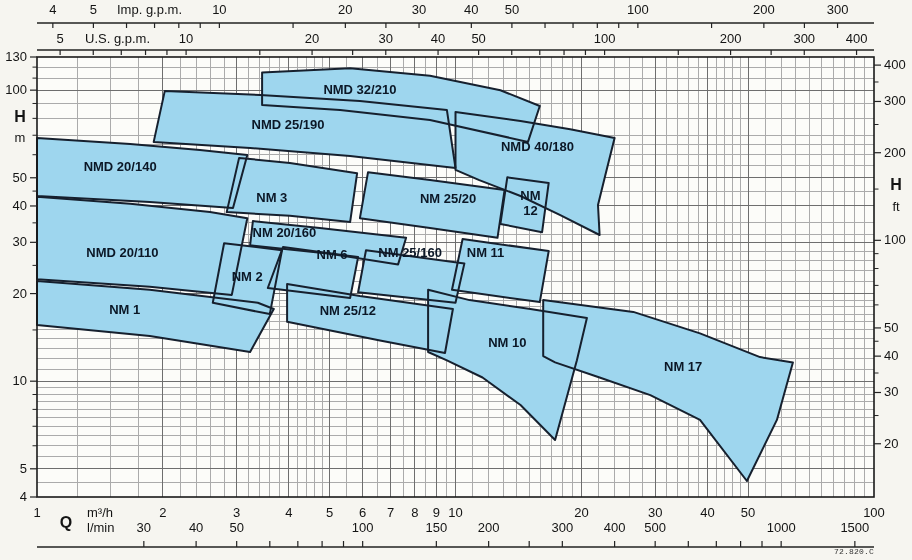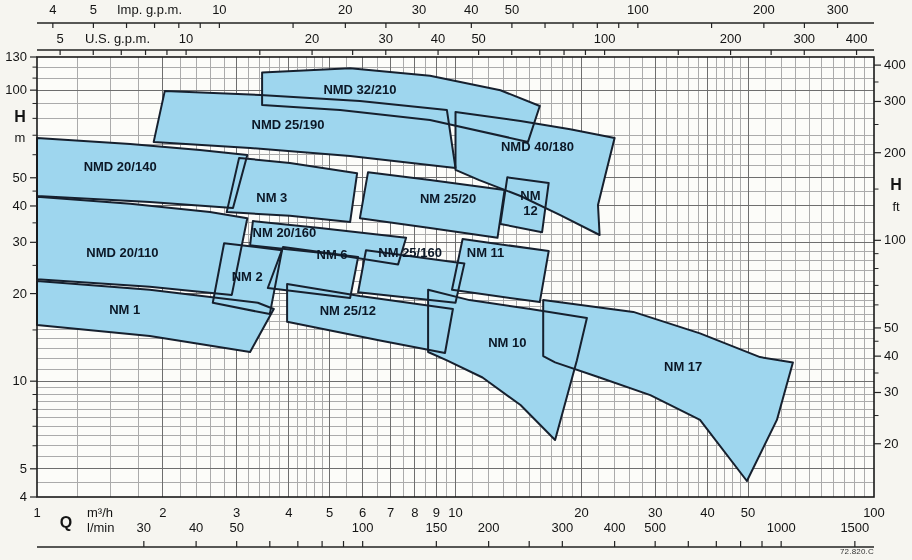--- a/index.html
+++ b/index.html
@@ -6,21 +6,21 @@
   body{width:912px;height:560px;background:#f6f5f0;position:relative;overflow:hidden;
        font-family:"Liberation Sans",sans-serif;}
   #chart-wrap{position:absolute;inset:0;}
   svg text{font-family:"Liberation Sans",sans-serif;fill:#141414;}
   svg .tickNum{font-size:13px;}
   svg .axisTitle{font-size:13px;}
   svg .bigSym{font-size:16px;font-weight:bold;}
   svg .unitSym{font-size:13px;}
   svg .regionLabel{font-size:13px;font-weight:bold;fill:#0b1726;}
   #code-label{position:absolute;right:38px;bottom:4px;font-size:8px;color:#333;
-              font-family:Liberation Sans, sans-serif;letter-spacing:.2px;}
+              font-family:Liberation Mono, monospace;letter-spacing:.2px;}
 </style>
 </head>
 <body>
 
 <div id="chart-wrap">
   <svg id="chart-svg" width="912" height="560" viewBox="0 0 912 560" xmlns="http://www.w3.org/2000/svg">
       <rect x="37" y="57" width="837" height="440" fill="#fcfcf9"></rect>
       <g shape-rendering="crispEdges">
         <line x1="77.55684044387161" y1="57" x2="77.55684044387161" y2="497" stroke="#ababab" stroke-width="1"></line>
         <line x1="110.6941919148026" y1="57" x2="110.6941919148026" y2="497" stroke="#ababab" stroke-width="1"></line>

